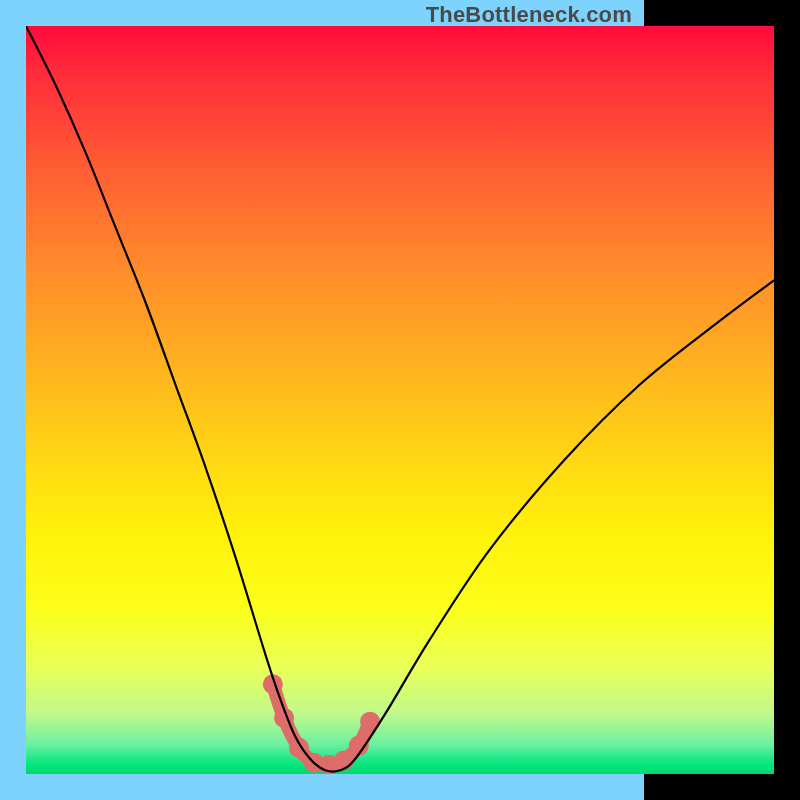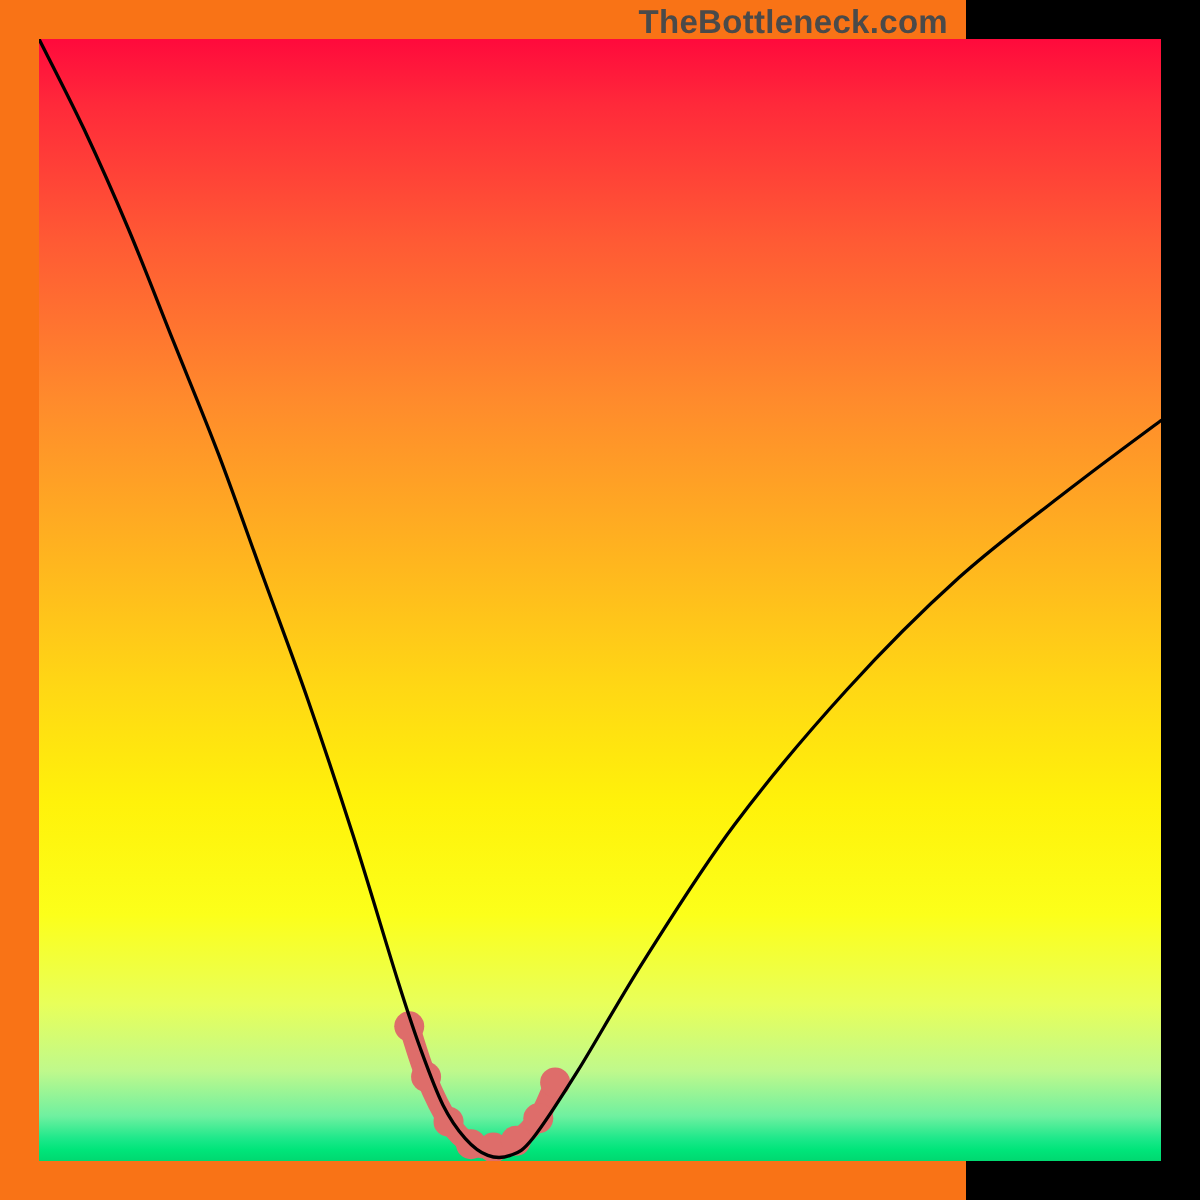--- a/index.html
+++ b/index.html
@@ -1,21 +1,21 @@
 <!DOCTYPE html>
 <html><head>
 <meta charset="utf-8">
 <style>
   * { margin: 0; padding: 0; box-sizing: border-box; }
   html, body { width: 800px; height: 800px; overflow: hidden; background: #000; }
   .frame {
     position: relative;
     width: 644px;
     height: 800px;
-    background: #f97316;
+    background: #7dd3fc;
   }
   .plot-area {
     position: absolute;
     left: 26px;
     top: 26px;
     width: 748px;
     height: 748px;
     overflow: hidden;
   }
   .gradient-bg {

